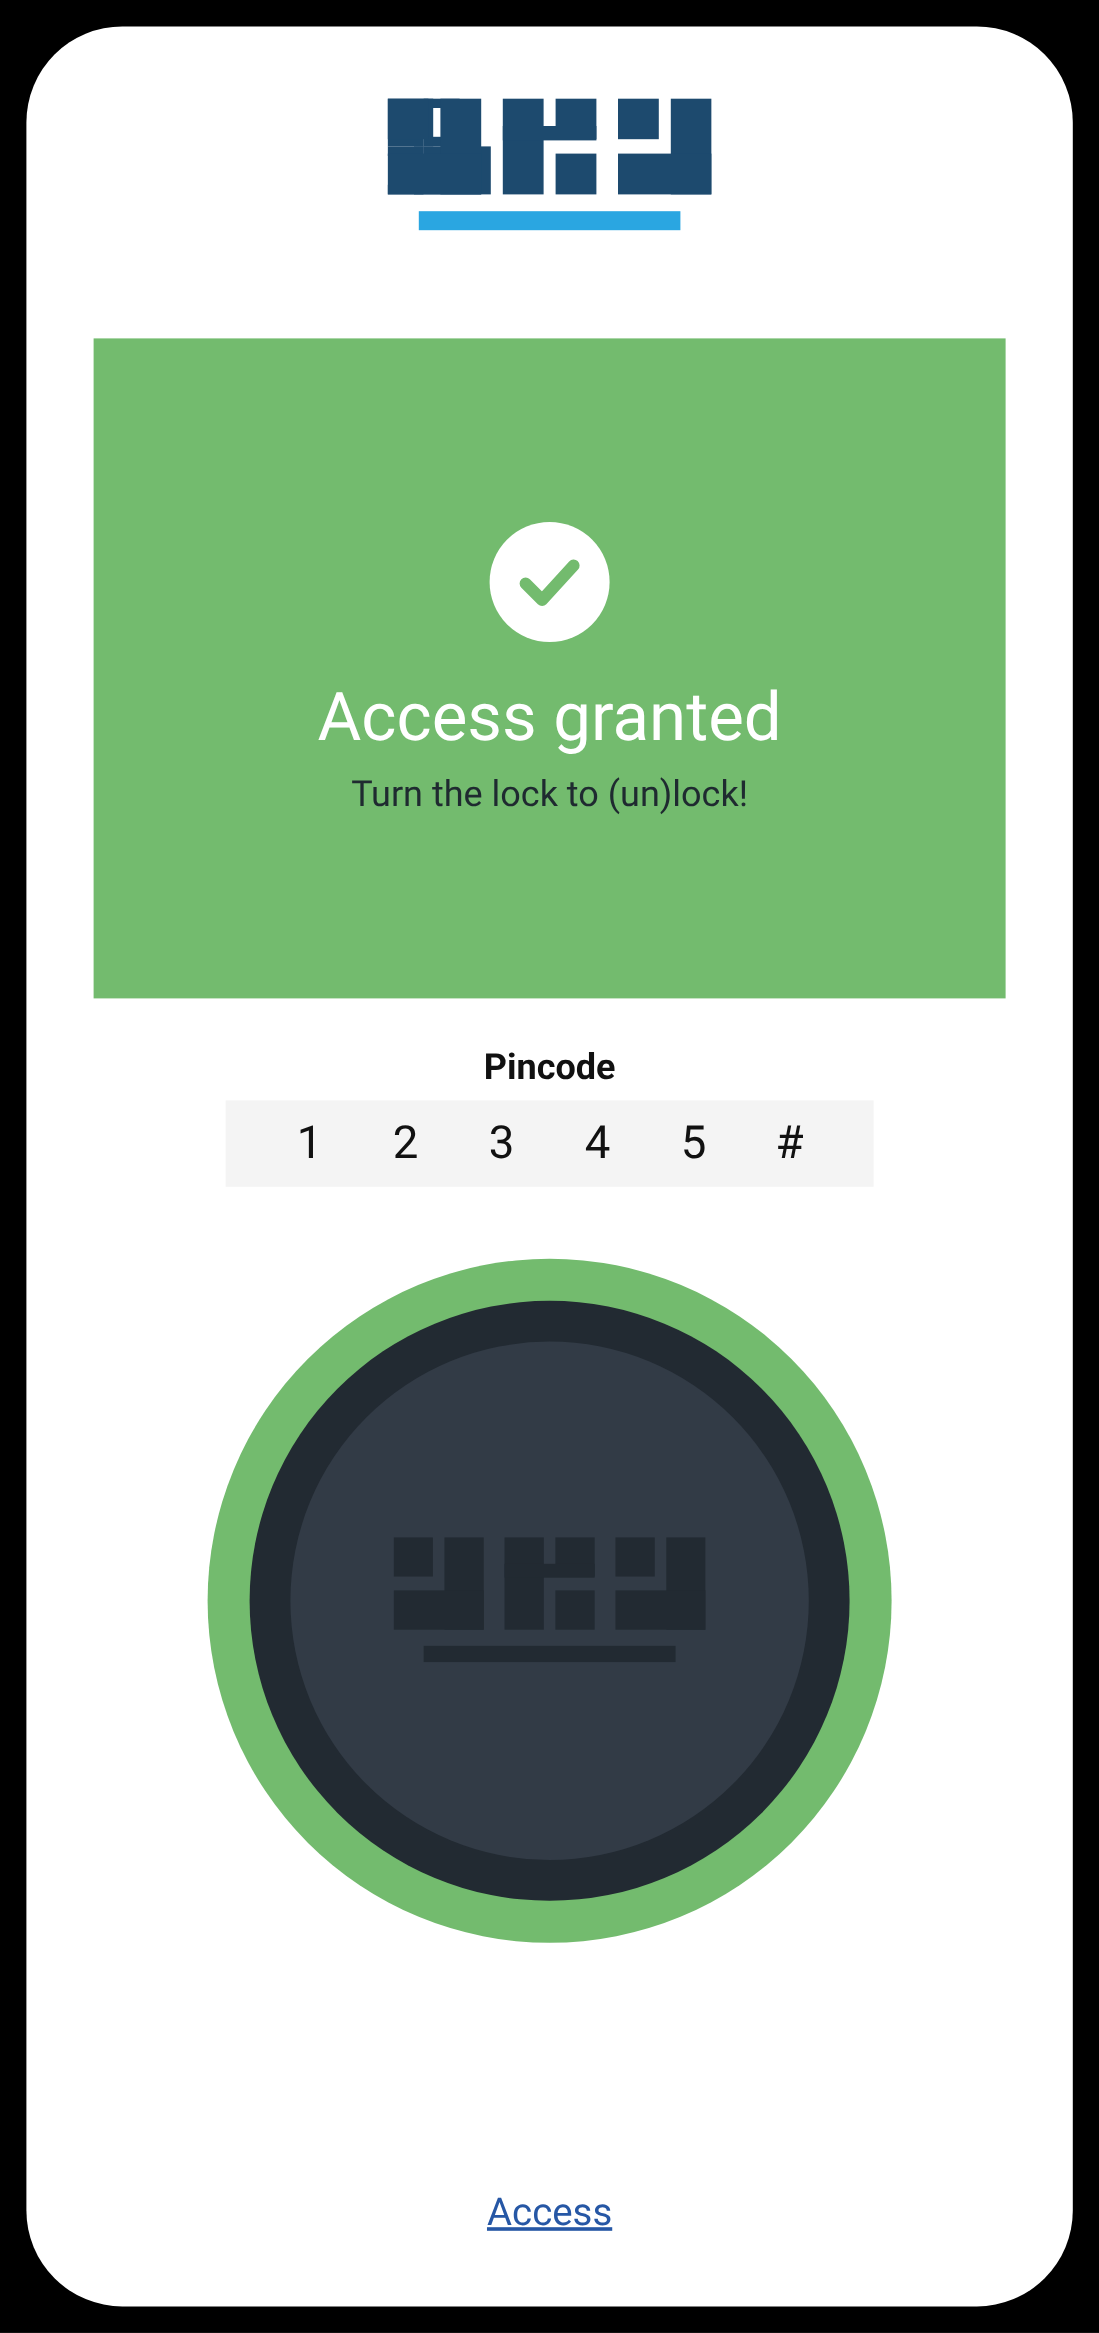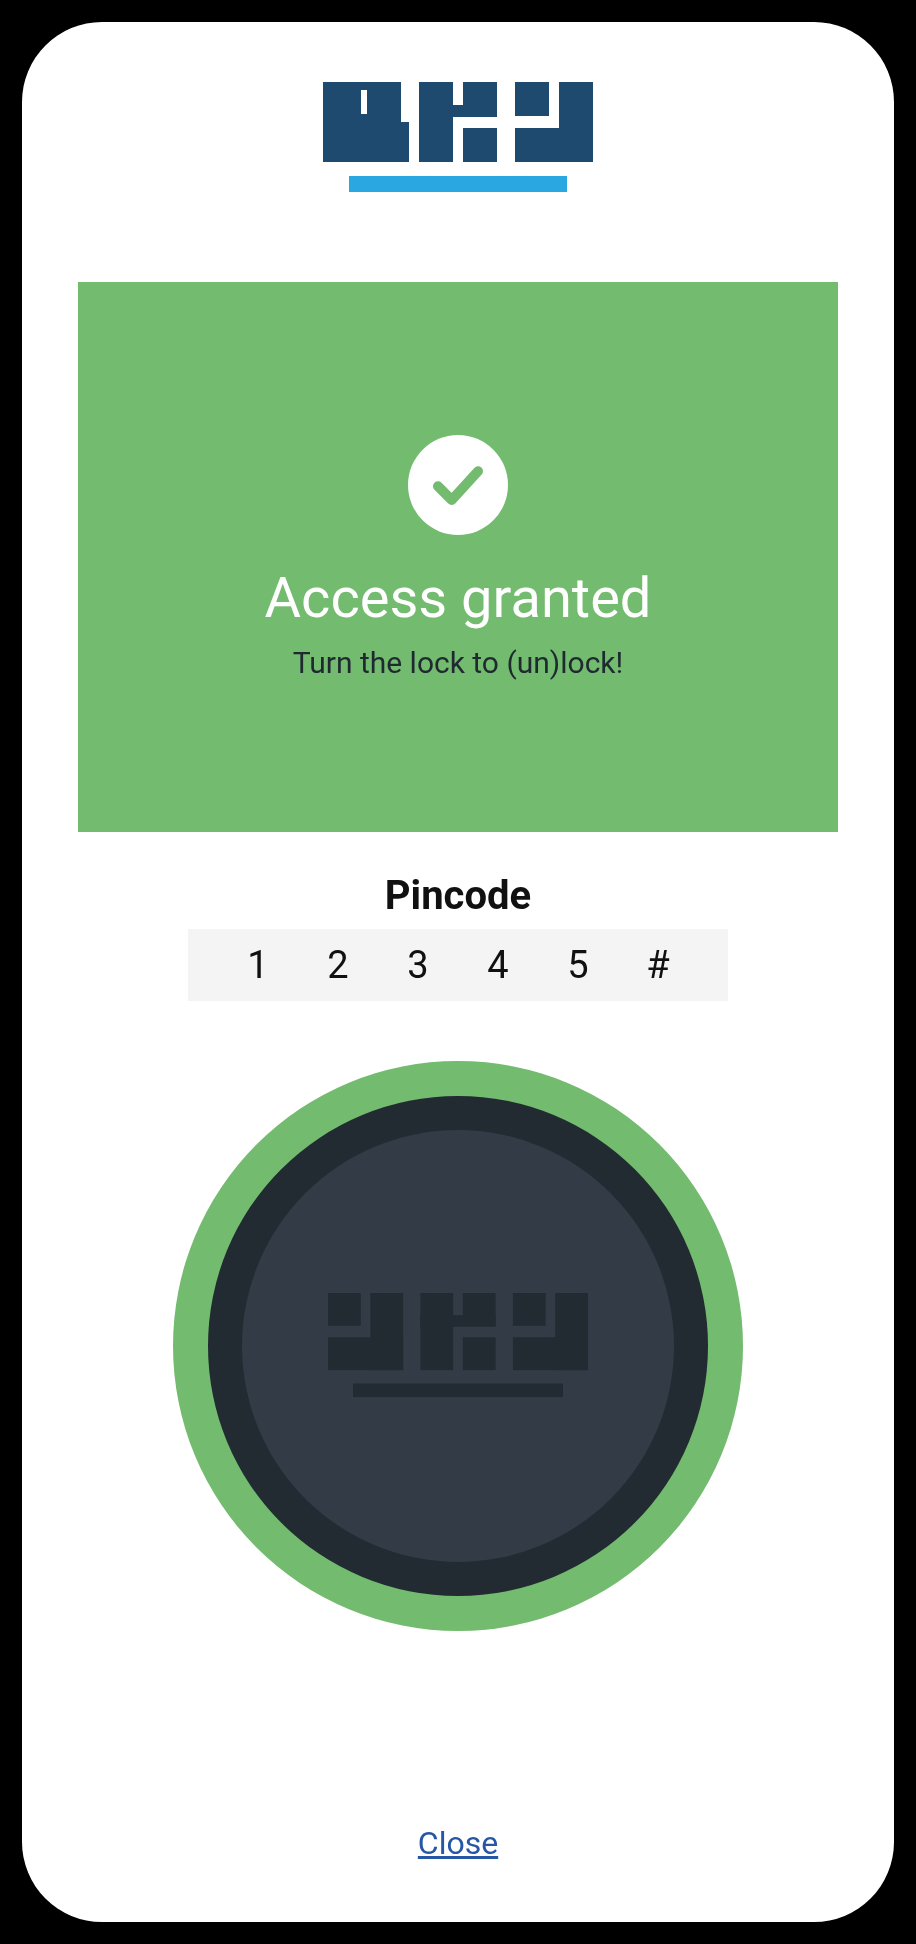--- a/index.html
+++ b/index.html
@@ -69,21 +69,21 @@
     margin-bottom: 14px;
   }
   .status-subtitle {
     font-size: 30px;
     font-weight: 400;
     color: #1f2a30;
   }
 
   
   .pincode-label {
-    font-size: 40px;
+    font-size: 30px;
     font-weight: 700;
     color: #111;
     margin-bottom: 10px;
   }
   .pincode-row {
     display: flex;
     gap: 0;
     background: #f4f4f4;
     padding: 14px 30px;
     margin-bottom: 60px;
@@ -213,16 +213,16 @@
               <rect x="192" y="0" width="34" height="34"></rect>
               <rect x="236" y="0" width="34" height="80"></rect>
               <rect x="192" y="46" width="78" height="34"></rect>
             </g>
             <rect x="26" y="94" width="218" height="14" fill="#222a32"></rect>
           </svg>
         </div>
       </div>
     </div>
 
-    <a class="close-link">Close</a>
+    <a class="close-link">Access</a>
 
   </div>
 </div>
 
 </body></html>

